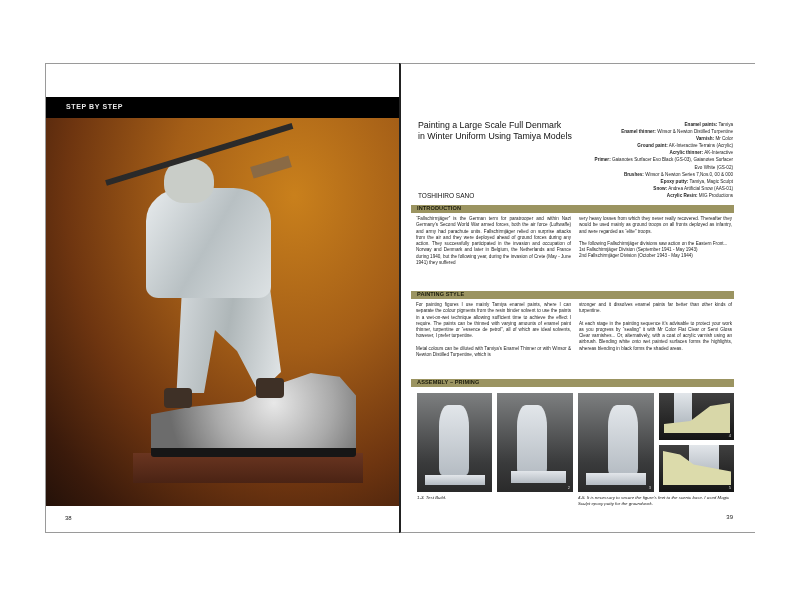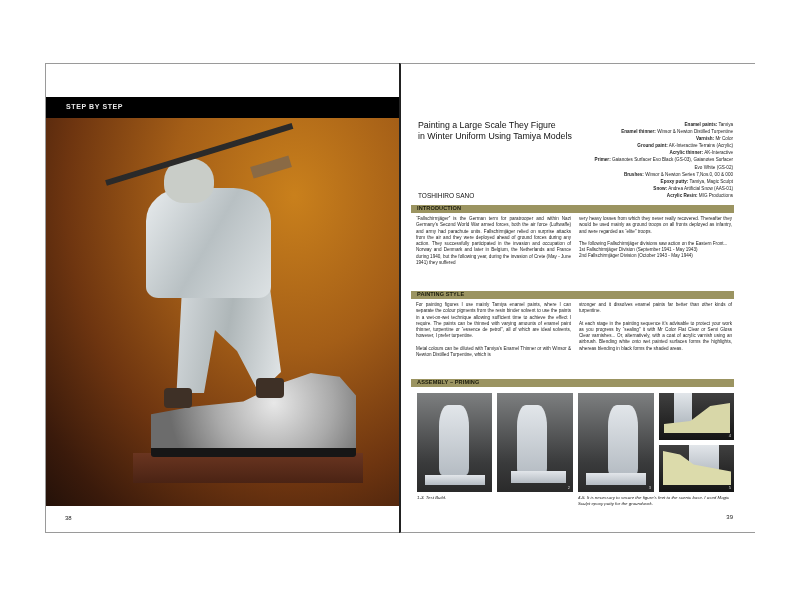--- a/index.html
+++ b/index.html
@@ -69,21 +69,21 @@
     <div class="fig-stock"></div>
   </div>
   <span class="pageno" style="left:19px; top:451px;">38</span>
 </div>
 
 <div class="spine"></div>
 
 <div class="page page-right">
 
   <div class="rp-subtitle">
-    <div>Painting a Large Scale They Figure</div>
+    <div>Painting a Large Scale Full Denmark</div>
     <div>in Winter Uniform Using Tamiya Models</div>
   </div>
   <div class="rp-author">TOSHIHIRO SANO</div>
 
   <div class="rp-specs">
     <div><b>Enamel paints:</b> <span>Tamiya</span></div>
     <div><b>Enamel thinner:</b> <span>Winsor &amp; Newton Distilled Turpentine</span></div>
     <div><b>Varnish:</b> <span>Mr Color</span></div>
     <div><b>Ground paint:</b> <span>AK-Interactive Terrains (Acrylic)</span></div>
     <div><b>Acrylic thinner:</b> <span>AK-Interactive</span></div>

